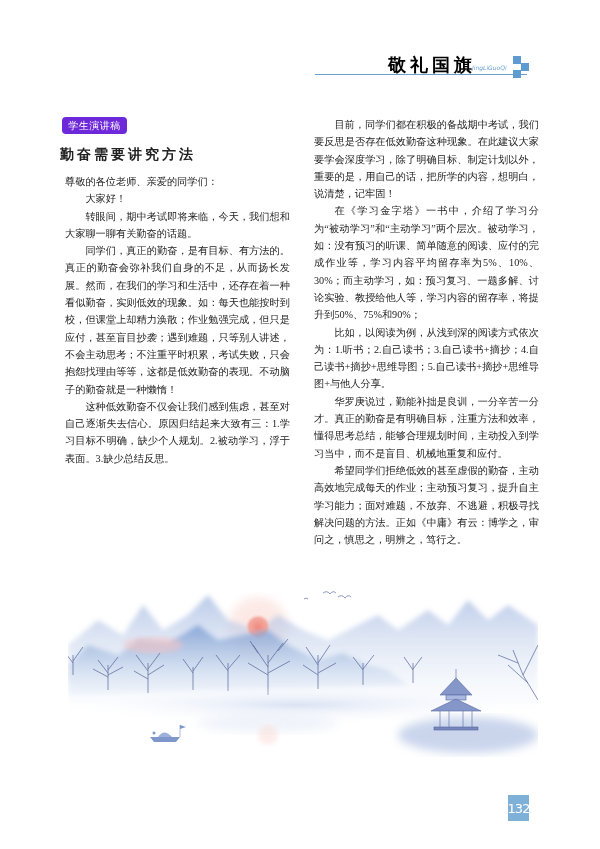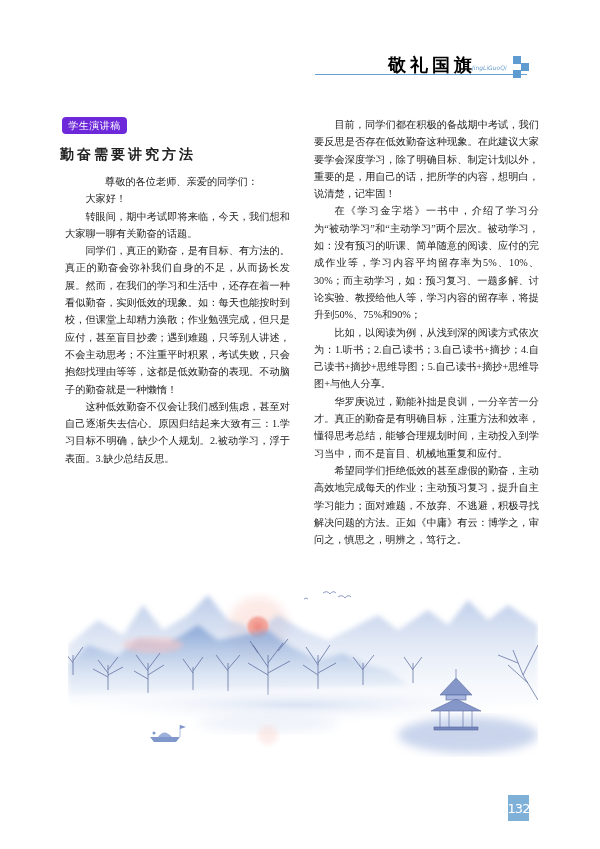--- a/index.html
+++ b/index.html
@@ -21,21 +21,21 @@
 
     
     .title { position: absolute; left: 60px; top: 146px; width: 240px; font-family: "DejaVu Serif", serif; font-size: 14px; font-weight: bold; color: #222; letter-spacing: 3px; }
 
     
     .col { position: absolute; font-size: 10.2px; line-height: 17.3px; text-align: justify; color: #222; }
     .col-left { left: 65px; top: 173px; width: 225px; }
     .col-right { left: 314px; top: 116px; width: 225px; }
     .col p { margin: 0; }
     .col p.indent { text-indent: 2em; font-family: Liberation Serif, serif; }
-    .col p.noindent { text-indent: 0; margin-left: 40px; }
+    .col p.noindent { text-indent: 0; }
 
     
     .scene { position: absolute; left: 68px; top: 585px; width: 470px; height: 180px; overflow: hidden; }
 
     .page-num { position: absolute; left: 508px; top: 795px; width: 21px; height: 26px; background: #7fb0d8; color: #fff; font-family: "DejaVu Sans", sans-serif; font-size: 13px; display: flex; align-items: center; justify-content: center; letter-spacing: -1px; }
   </style>
 </head>
 <body>
 
 <div class="header">

